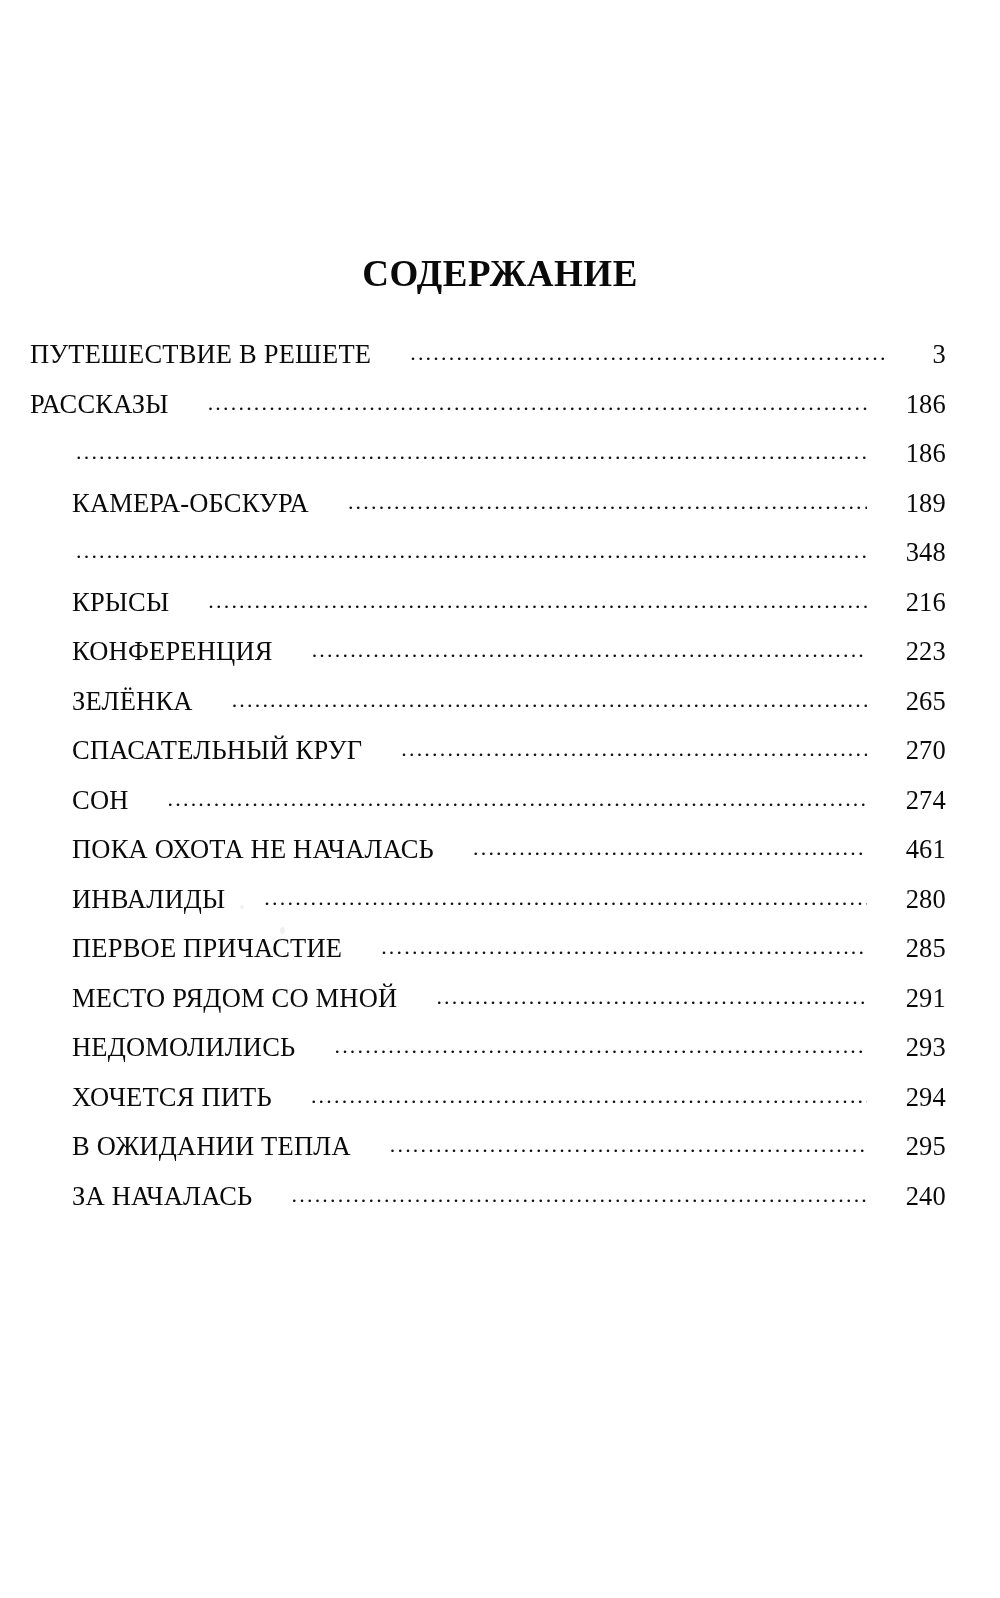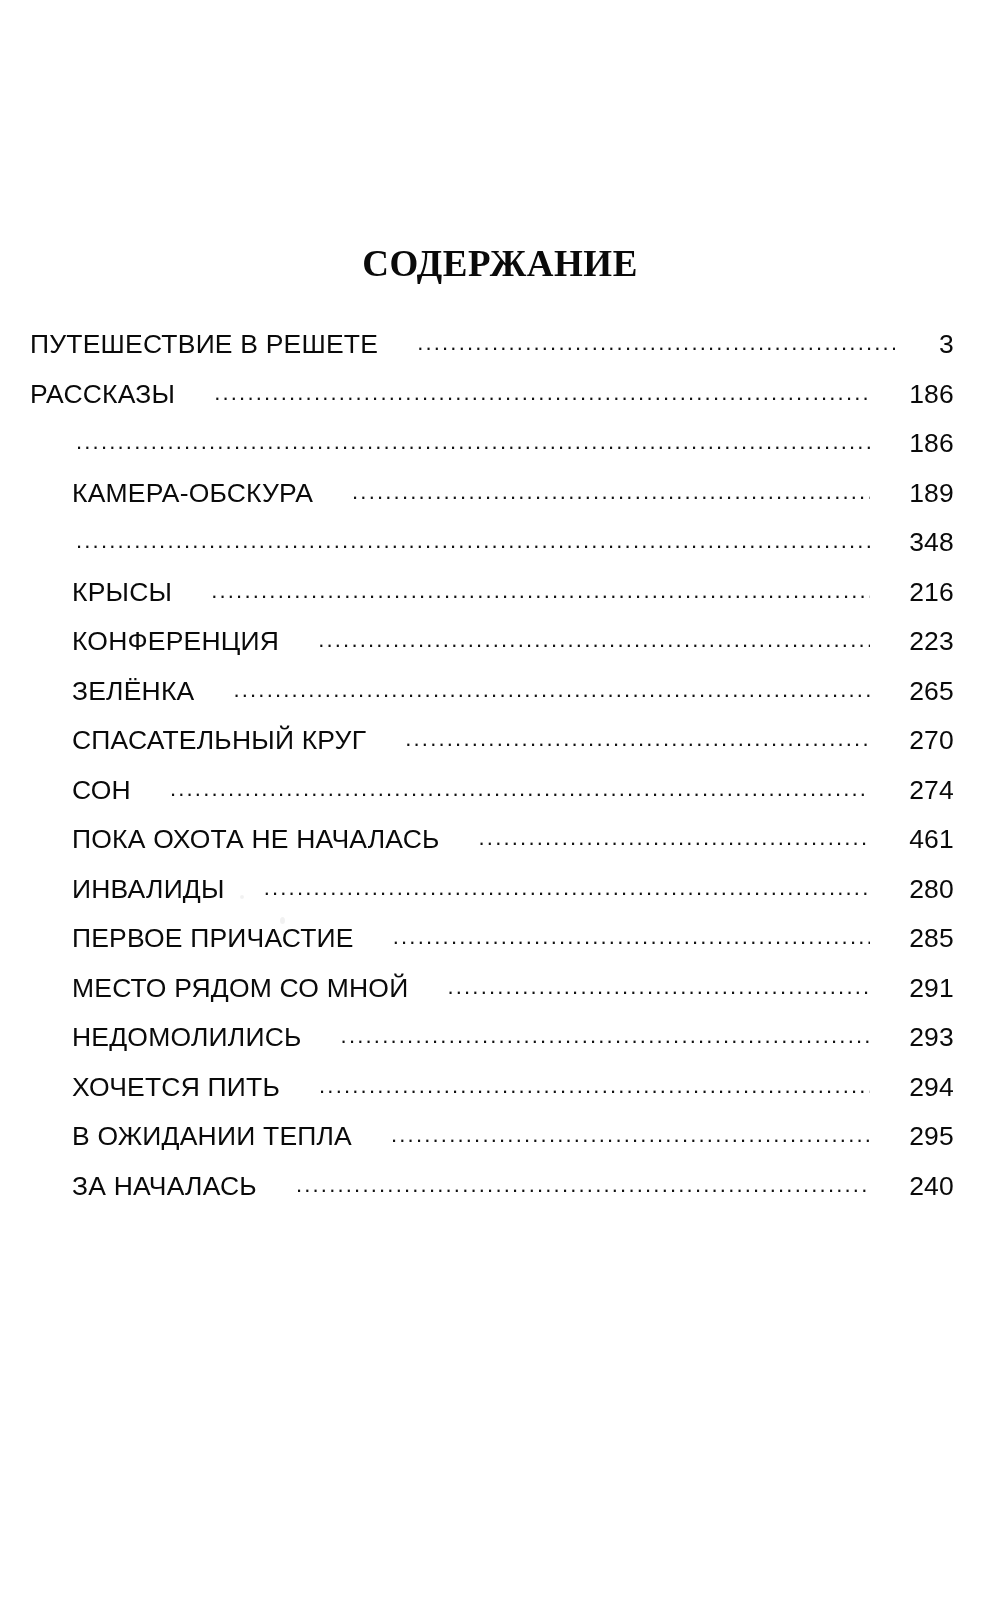--- a/index.html
+++ b/index.html
@@ -20,38 +20,38 @@
     height: 1598px;
     box-sizing: border-box;
     padding: 0;
   }
   .toc-title {
     text-align: center;
     font-family: "Liberation Serif", serif;
     font-weight: bold;
     font-size: 37px;
     letter-spacing: 0.5px;
-    margin: 2px;
+    margin: 12px;
     padding-top: 240px;
     padding-bottom: 0;
   }
   .toc-list {
     margin: 0;
     padding: 0;
     list-style: none;
     margin-top: 46px;
   }
   .toc-row {
     display: flex;
     align-items: baseline;
-    font-family: Liberation Sans, sans-serif;
+    font-family: Liberation Serif, serif;
     font-size: 26.5px;
     line-height: 1.0;
     padding: 0;
-    margin: 0 8px 23px 0;
+    margin: 0 16px 23px 0;
     white-space: nowrap;
     gap: 35px;
   }
   .toc-row.level-0 {
     padding-left: 30px;
     padding-right: 38px;
   }
   .toc-row.level-1 {
     padding-left: 72px;
     padding-right: 38px;

